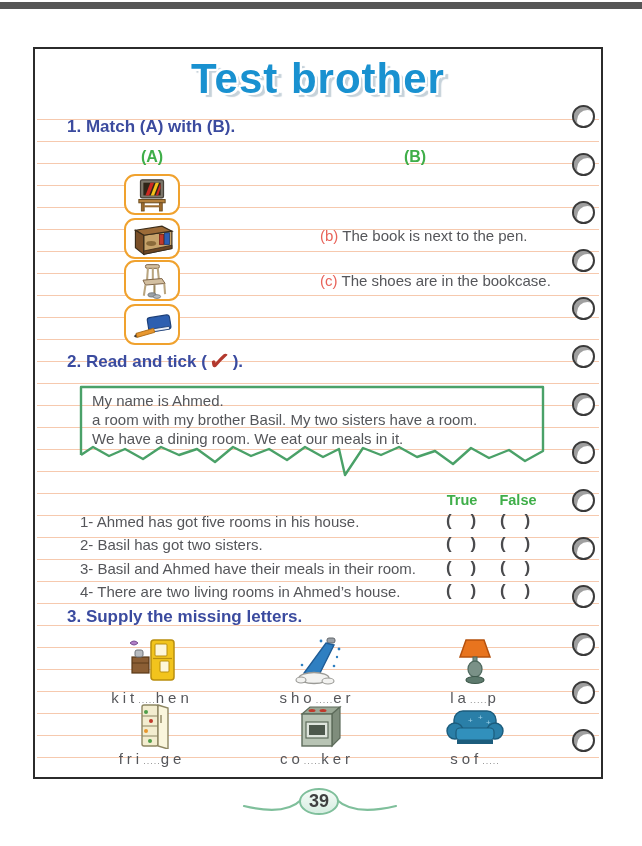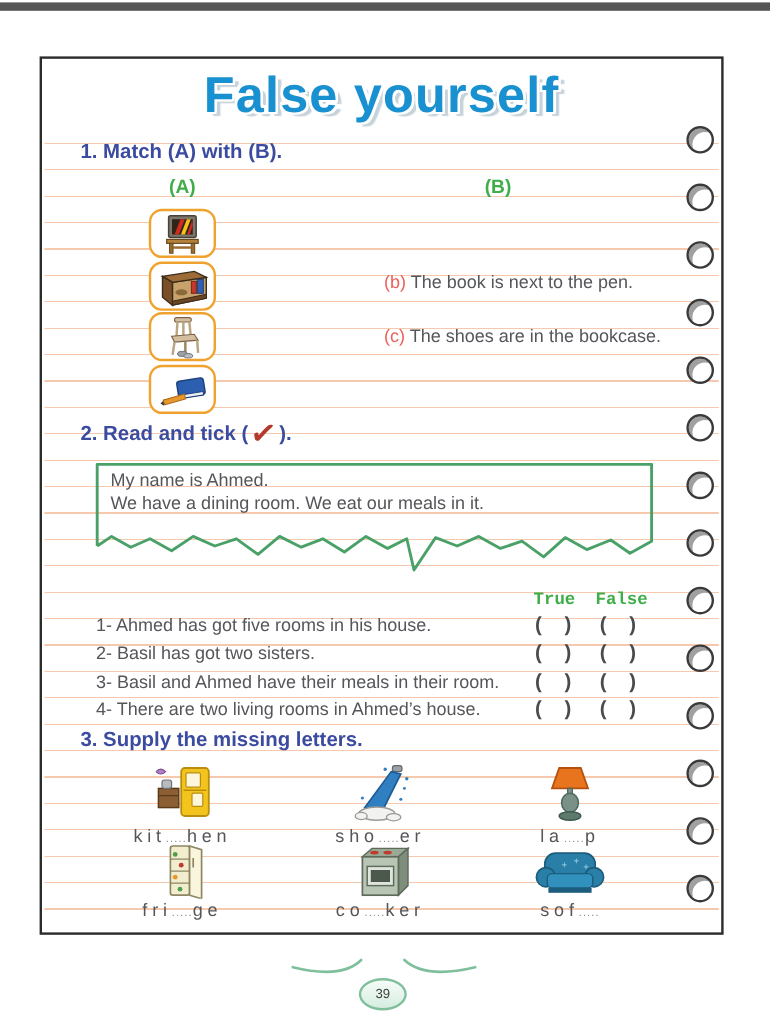--- a/index.html
+++ b/index.html
@@ -35,52 +35,52 @@
   .picbox{position:absolute;left:89px;width:56px;height:41px;background:#ffffff;
           border:2.5px solid #f0a22e;border-radius:11px;box-sizing:border-box;
           display:flex;align-items:center;justify-content:center;}
   .option{position:absolute;left:285px;height:18px;font-size:15px;color:#55565a;white-space:nowrap;}
   .opt-letter{color:#e8635a;margin-right:4px;}
 
   .passage-box{position:absolute;left:44px;top:336px;width:466px;height:98px;}
   .passage-box svg{position:absolute;left:0;top:0;}
   .passage-text{position:absolute;left:13px;top:6px;right:8px;font-size:15px;line-height:19px;color:#55565a;}
 
-  .tf-label{position:absolute;font-size:14.5px;font-weight:bold;color:#3fae49;text-align:center;font-family:Liberation Mono, monospace;}
+  .tf-label{position:absolute;font-size:14.5px;font-weight:bold;color:#3fae49;text-align:center;}
   .tf-true{left:405px;top:443px;width:44px;}
   .tf-false{left:456px;top:443px;width:54px;}
 
   .qrow{position:absolute;left:45px;width:505px;height:20px;font-size:15px;color:#55565a;}
   .qtext{position:absolute;left:0;top:0;white-space:nowrap;}
   .paren{position:absolute;top:-2px;width:46px;text-align:center;font-size:17px;color:#4a4b4e;
          white-space:pre;font-weight:bold;}
   .paren.p-true{left:358px;}
   .paren.p-false{left:412px;}
 
   .cell-icon{position:absolute;display:flex;align-items:flex-end;justify-content:center;width:150px;}
   .cell-label{position:absolute;width:150px;text-align:center;font-size:15px;color:#55565a;
               letter-spacing:4px;white-space:nowrap;}
   .gap-dots{font-size:9px;letter-spacing:1px;color:#8a8a8a;}
 
   .pagenum-wrap{position:absolute;left:240px;top:788px;width:160px;height:34px;}
   .pagenum-swoosh{position:absolute;left:0;top:0;}
   .pagenum-oval{position:absolute;left:59px;top:0;width:40px;height:27px;border-radius:50%;
         background:linear-gradient(#f6fcf8,#d6edE1);border:2px solid #7fbf9b;box-sizing:border-box;
-        display:flex;align-items:center;justify-content:center;font-size:11px;font-weight:normal;color:#3f4040;margin-top:27px;}
+        display:flex;align-items:center;justify-content:center;font-size:18px;font-weight:bold;color:#3f4040;}
 </style>
 </head>
 <body>
 
 <div class="canvas">
   <div class="topbar"></div>
 
   <div class="page">
     <div class="ruled"></div>
 
-    <div class="title">False yourself</div>
+    <div class="title">Test brother</div>
 
     <div class="holes">
       <div class="hole"></div>
       <div class="hole"></div>
       <div class="hole"></div>
       <div class="hole"></div>
       <div class="hole"></div>
       <div class="hole"></div>
       <div class="hole"></div>
       <div class="hole"></div>
@@ -158,20 +158,21 @@
 
     <div class="passage-box">
       <svg width="466" height="98" viewBox="0 0 466 98">
         <path d="M2,70 L2,2 L464,2 L464,66
                  L446,76 L430,65 L410,73 L392,63 L374,79 L356,66 L338,72 L320,62 L302,70
                  L284,63 L266,90 L260,64 L244,72 L226,62 L208,75 L190,64 L172,71 L154,62
                  L136,77 L118,64 L100,70 L82,62 L64,74 L46,64 L30,71 L14,62 L2,70" fill="none" stroke="#4aa168" stroke-width="2.4" stroke-linejoin="round"></path>
       </svg>
       <div class="passage-text">
         <div>My name is Ahmed.</div>
+        <div>a room with my brother Basil. My two sisters have a room.</div>
         <div>We have a dining room. We eat our meals in it.</div>
       </div>
     </div>
 
     <div class="tf-label tf-true">True</div>
     <div class="tf-label tf-false">False</div>
 
     <div class="qrow" style="top:464px">
       <span class="qtext">1- Ahmed has got five rooms in his house.</span>
       <span class="paren p-true">(    )</span>

